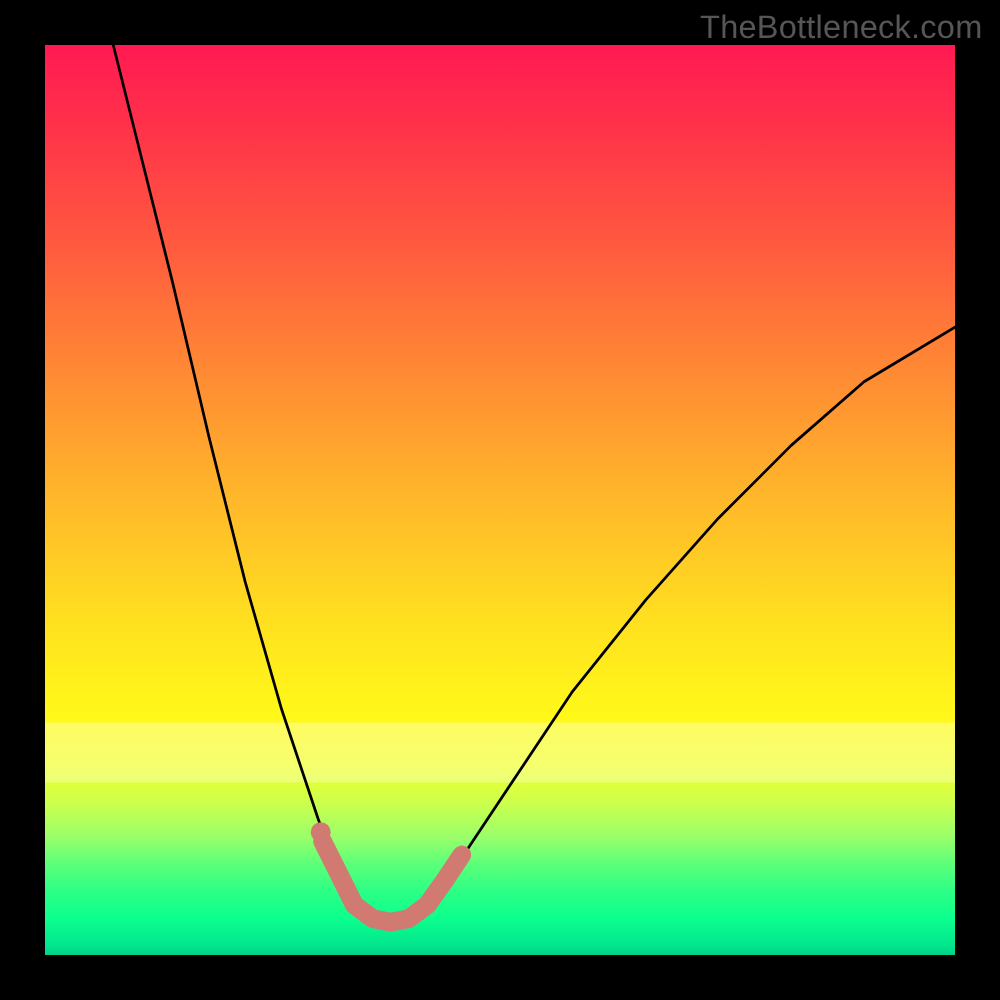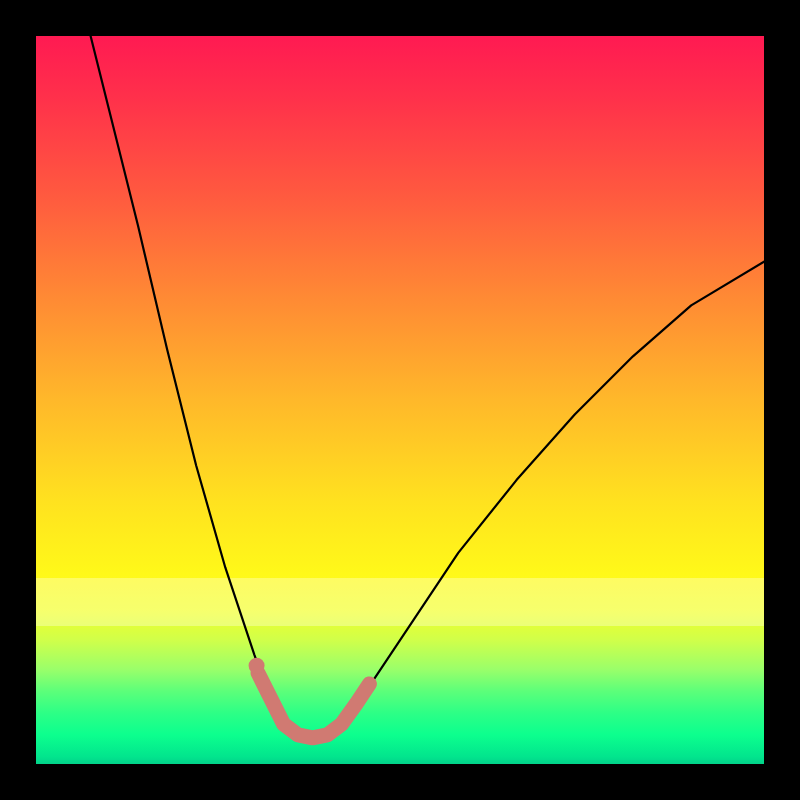--- a/index.html
+++ b/index.html
@@ -65,20 +65,21 @@
     position: absolute;
     inset: 0;
     width: 100%;
     height: 100%;
   }
 </style>
 </head>
 <body>
 
 <div class="stage">
+  <div class="watermark">TheBottleneck.com</div>
 
   <div class="plot-area">
     <div class="gradient"></div>
     <div class="pale-band"></div>
 
     <svg class="curve" viewBox="0 0 728 728" preserveAspectRatio="none">
       <path fill="none" stroke="#000" stroke-width="2.2" stroke-linecap="round" stroke-linejoin="round" d="M54.60,0.00 L72.80,72.80 L101.92,189.28 L131.04,313.04 L160.16,429.52 L189.28,531.44 L218.40,618.80 L232.96,658.84 L247.52,687.96 L247.52,687.96 L262.08,698.88 L276.64,701.79 L291.20,698.88 L305.76,687.96 L305.76,687.96 L334.88,647.92 L378.56,582.40 L422.24,516.88 L480.48,444.08 L538.72,378.56 L596.96,320.32 L655.20,269.36 L728.00,225.68"></path>
       <path fill="none" stroke="#d07a72" stroke-width="15" stroke-linecap="round" stroke-linejoin="round" d="M222.04,637.00 L232.96,658.84 L247.52,687.96 L262.08,698.88 L276.64,701.79 L291.20,698.88 L305.76,687.96 L320.32,667.58 L333.42,647.92"></path>
       <circle r="8" fill="#d07a72" cx="220.58" cy="629.72"></circle>
 

